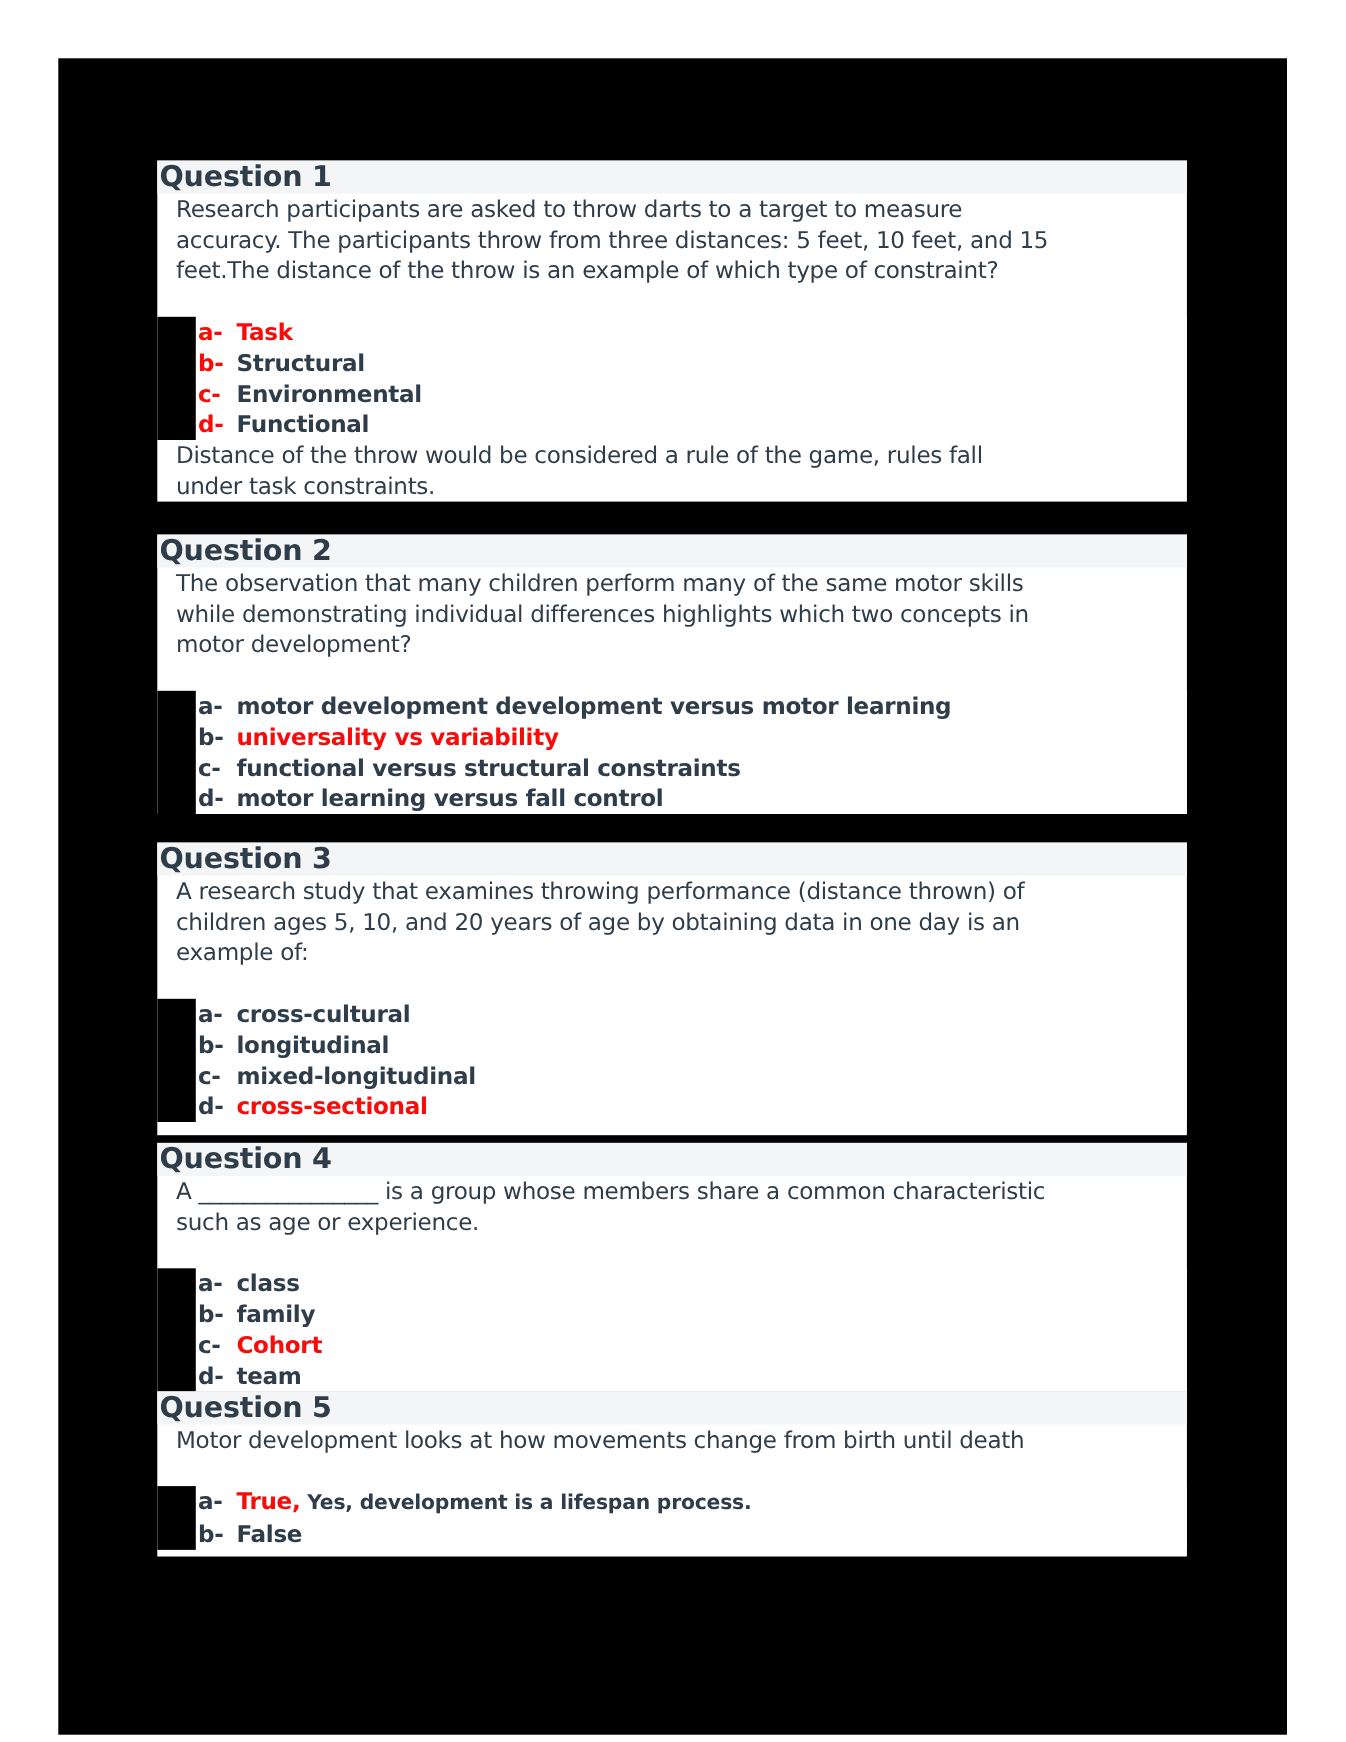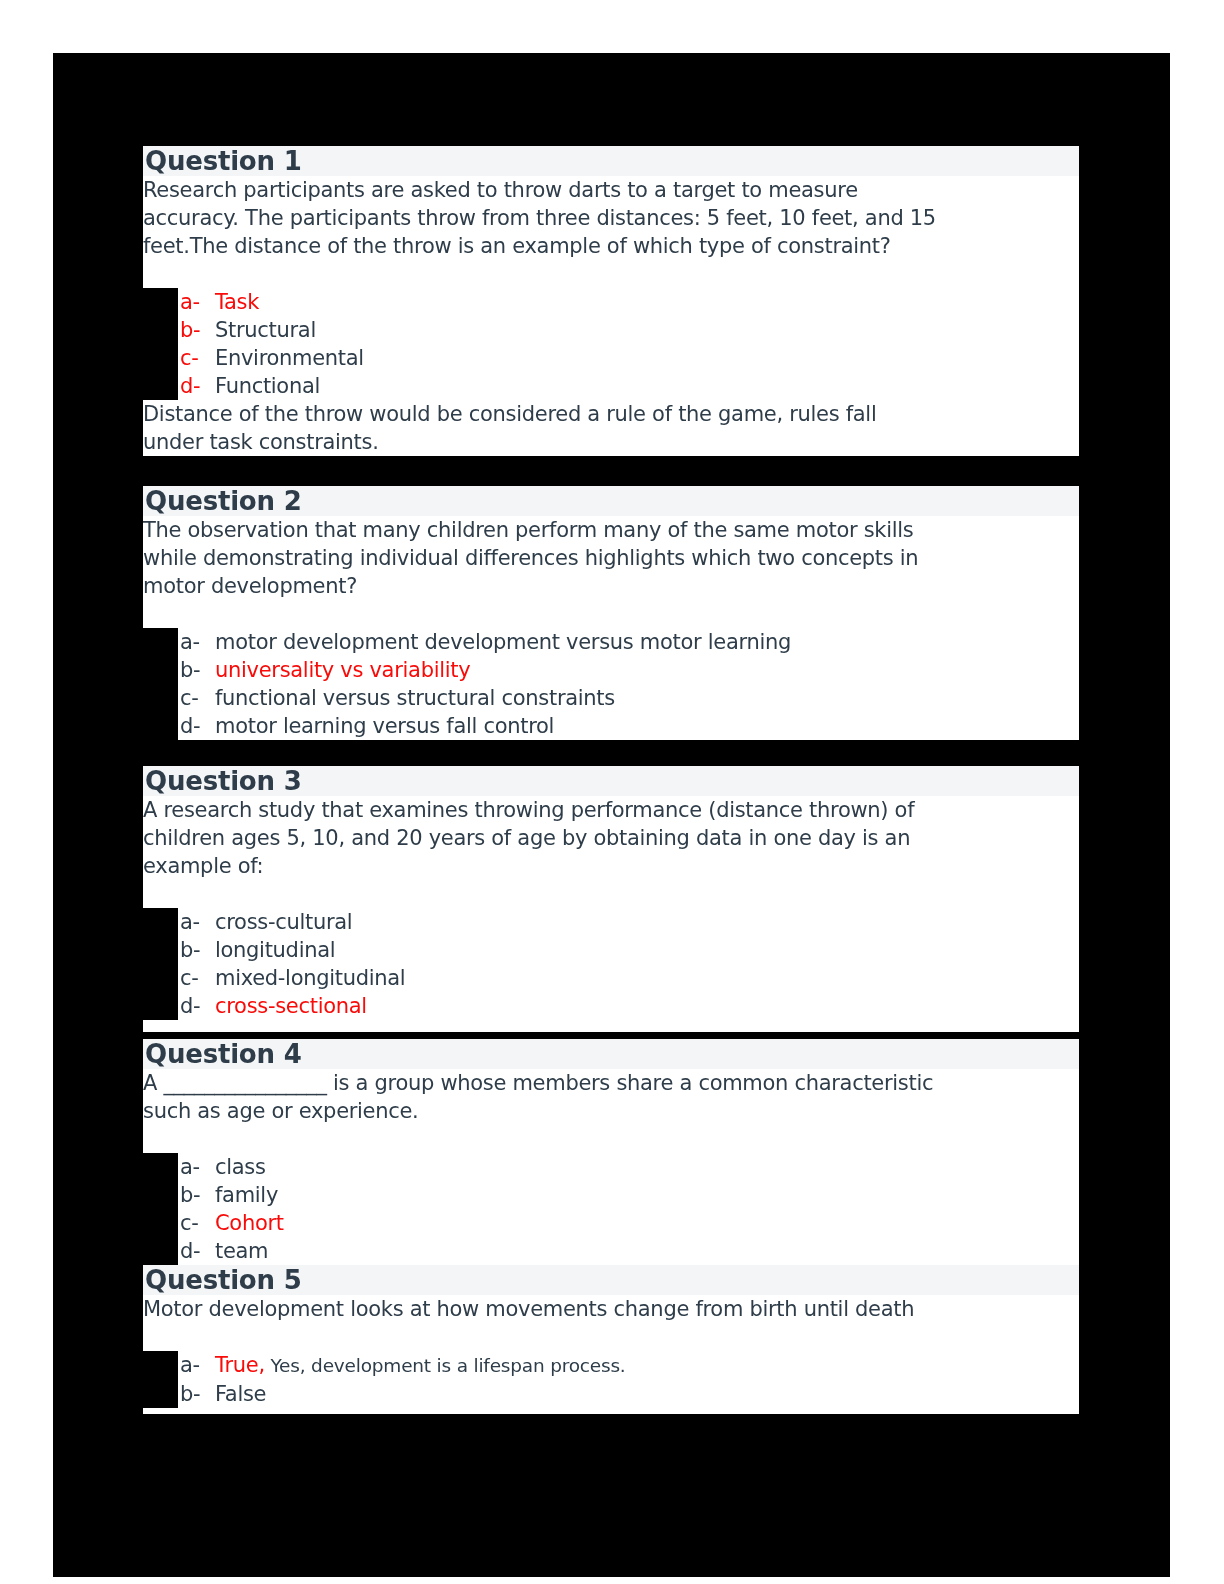--- a/index.html
+++ b/index.html
@@ -38,30 +38,31 @@
     background: var(--header-bg, #f4f5f6);
     font-size: 26px;
     font-weight: bold;
     line-height: 30px;
     padding-left: 2px;
     letter-spacing: -0.2px;
   }
   .q-body, .q-explanation {
     font-size: 21px;
     line-height: 28px;
-    padding-left: 0;
+    padding-left: 17px;
     letter-spacing: -0.3px;
   }
   .q-body .line, .q-explanation .line, .opt-row {
     white-space: nowrap;
   }
   .q-spacer { height: 28px; }
   .options {
     border-left: 35px solid #000000;
     background: var(--card-bg, #ffffff);
+    font-weight: bold;
   }
   .opt-row {
     font-size: 21px;
     line-height: 28px;
     letter-spacing: -0.3px;
   }
   .opt-letter {
     display: inline-block;
     width: 37px;
     padding-left: 2px;

